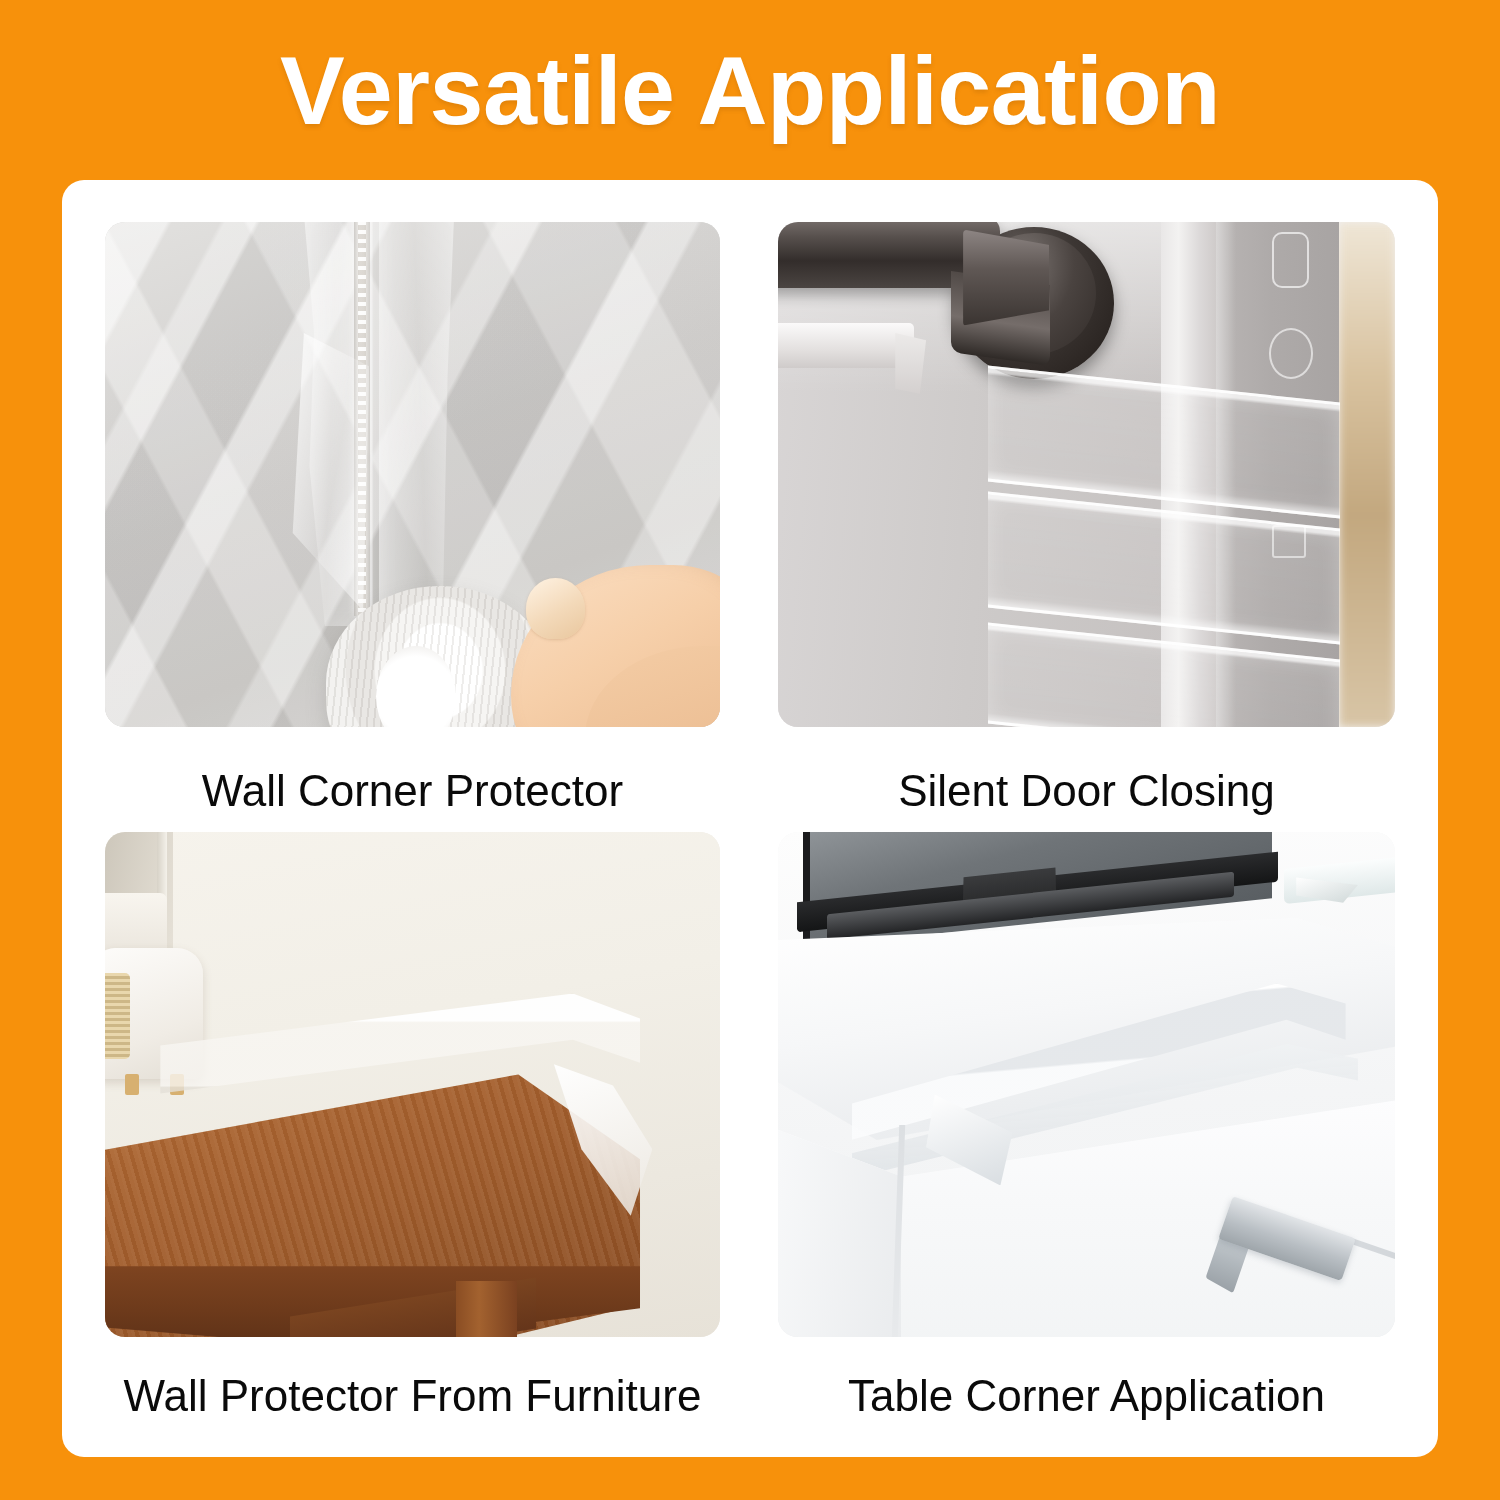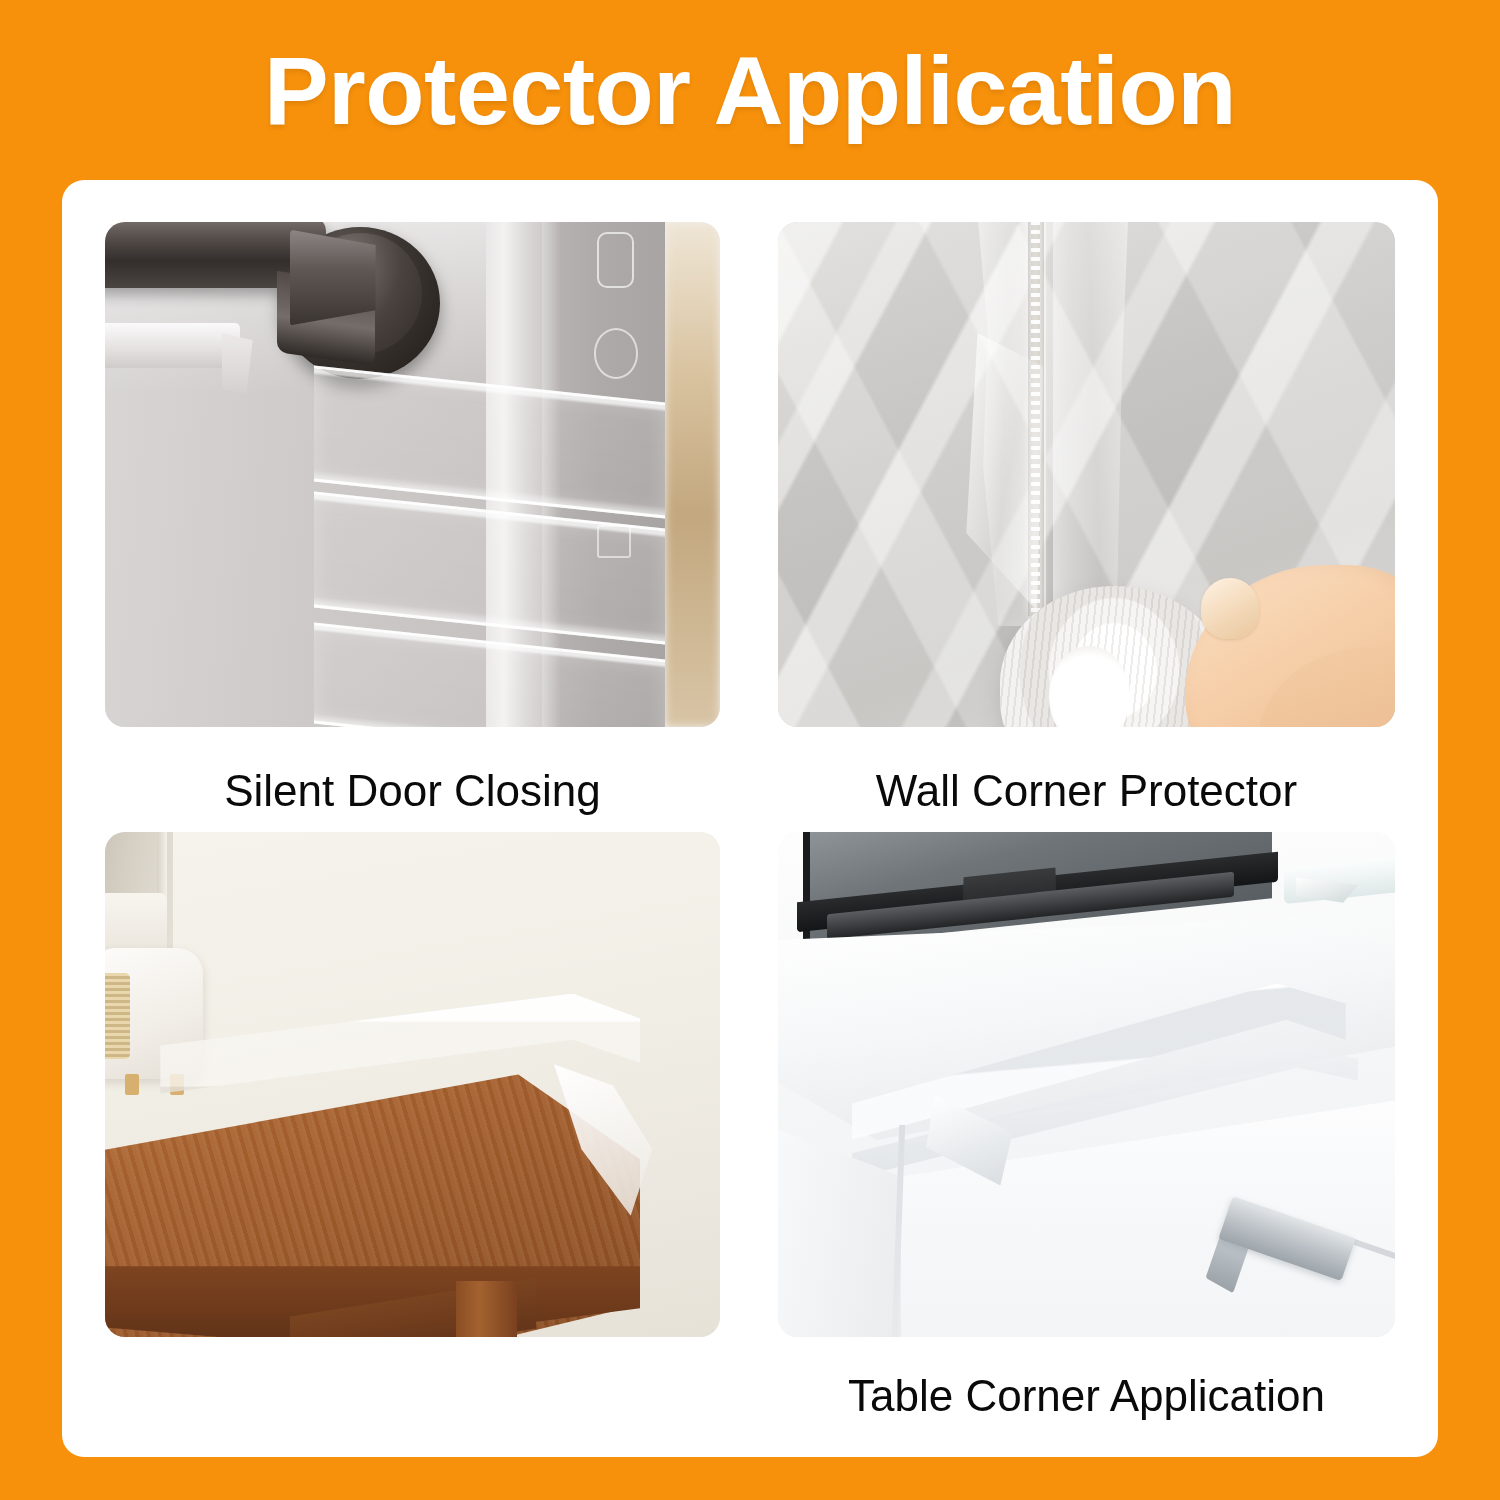--- a/index.html
+++ b/index.html
@@ -415,95 +415,96 @@
     border-radius:3px;
     transform:rotate(19deg) skewY(10deg);
   }
 </style>
 </head>
 <body>
 
 <div id="page">
 
   <div id="title-bar">
-    <div id="page-title">Protector Application</div>
+    <div id="page-title">Versatile Application</div>
   </div>
 
   <div id="card">
     <div id="grid">
-
-      <div class="cell r1">
-        <div class="photo" id="ph-door">
-          <div class="wall-bg"></div>
-          <div class="room"></div>
-          <div class="door-face"></div>
-          <div class="door-edge"></div>
-          <div class="door-side"></div>
-          <div class="door-side-hl"></div>
-
-          <div class="mk-pill"></div>
-          <div class="mk-circ"></div>
-          <div class="mk-sq"></div>
-
-          <div class="trim"></div>
-          <div class="trim-tab"></div>
-
-          <div class="rosette"></div>
-          <div class="rosette-in"></div>
-          <div class="lever"></div>
-          <div class="lever-neck"></div>
-          <div class="lever-tip"></div>
-
-          <div class="strip s1">
-              <div class="face"></div>
-            </div>
-          <div class="strip s2">
-              <div class="face"></div>
-            </div>
-          <div class="strip s3">
-              <div class="face"></div>
-            </div>
-        </div>
-        <div class="caption">Silent Door Closing</div>
-      </div>
 
       <div class="cell r1">
         <div class="photo" id="ph-wall">
           <div class="stone"></div>
           <div class="tape-l"></div>
           <div class="tape-r"></div>
           <div class="seam"></div>
           <div class="peel"></div>
           <div class="roll"></div>
           <div class="roll-rings"></div>
           <div class="roll-core"></div>
           <div class="finger"></div>
           <div class="finger2"></div>
           <div class="nail"></div>
         </div>
         <div class="caption">Wall Corner Protector</div>
+      </div>
+
+      <div class="cell r1">
+        <div class="photo" id="ph-door">
+          <div class="wall-bg"></div>
+          <div class="room"></div>
+          <div class="door-face"></div>
+          <div class="door-edge"></div>
+          <div class="door-side"></div>
+          <div class="door-side-hl"></div>
+
+          <div class="mk-pill"></div>
+          <div class="mk-circ"></div>
+          <div class="mk-sq"></div>
+
+          <div class="trim"></div>
+          <div class="trim-tab"></div>
+
+          <div class="rosette"></div>
+          <div class="rosette-in"></div>
+          <div class="lever"></div>
+          <div class="lever-neck"></div>
+          <div class="lever-tip"></div>
+
+          <div class="strip s1">
+              <div class="face"></div>
+            </div>
+          <div class="strip s2">
+              <div class="face"></div>
+            </div>
+          <div class="strip s3">
+              <div class="face"></div>
+            </div>
+        </div>
+        <div class="caption">Silent Door Closing</div>
       </div>
 
       <div class="cell r2">
         <div class="photo" id="ph-table">
           <div class="wall"></div>
           <div class="wall-left"></div>
           <div class="wall-corner"></div>
           <div class="device-top"></div>
           <div class="device"></div>
           <div class="device-vent"></div>
           <div class="foot f1"></div>
           <div class="foot f2"></div>
           <div class="strip-w"></div>
           <div class="top"></div>
           <div class="edge"></div>
           <div class="apron"></div>
           <div class="leg"></div>
           <div class="strip-corner"></div>
         </div>
+        <div class="caption">Wall Protector From Furniture</div>
       </div>
 
       <div class="cell r2">
         <div class="photo" id="ph-cab">
           <div class="bg"></div>
           <div class="tv-screen"></div>
           <div class="tv-bezel"></div>
           <div class="tv-stand"></div>
           <div class="tv-base"></div>
           <div class="remote"></div>

